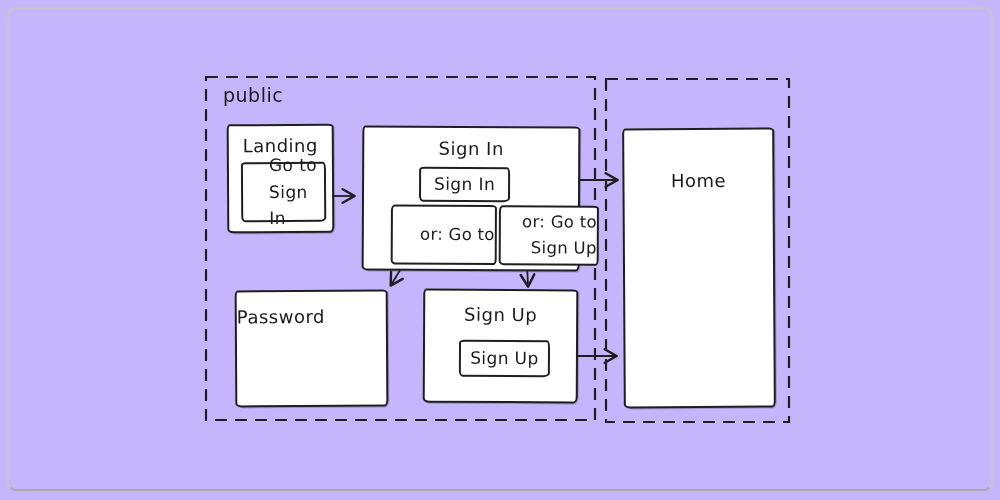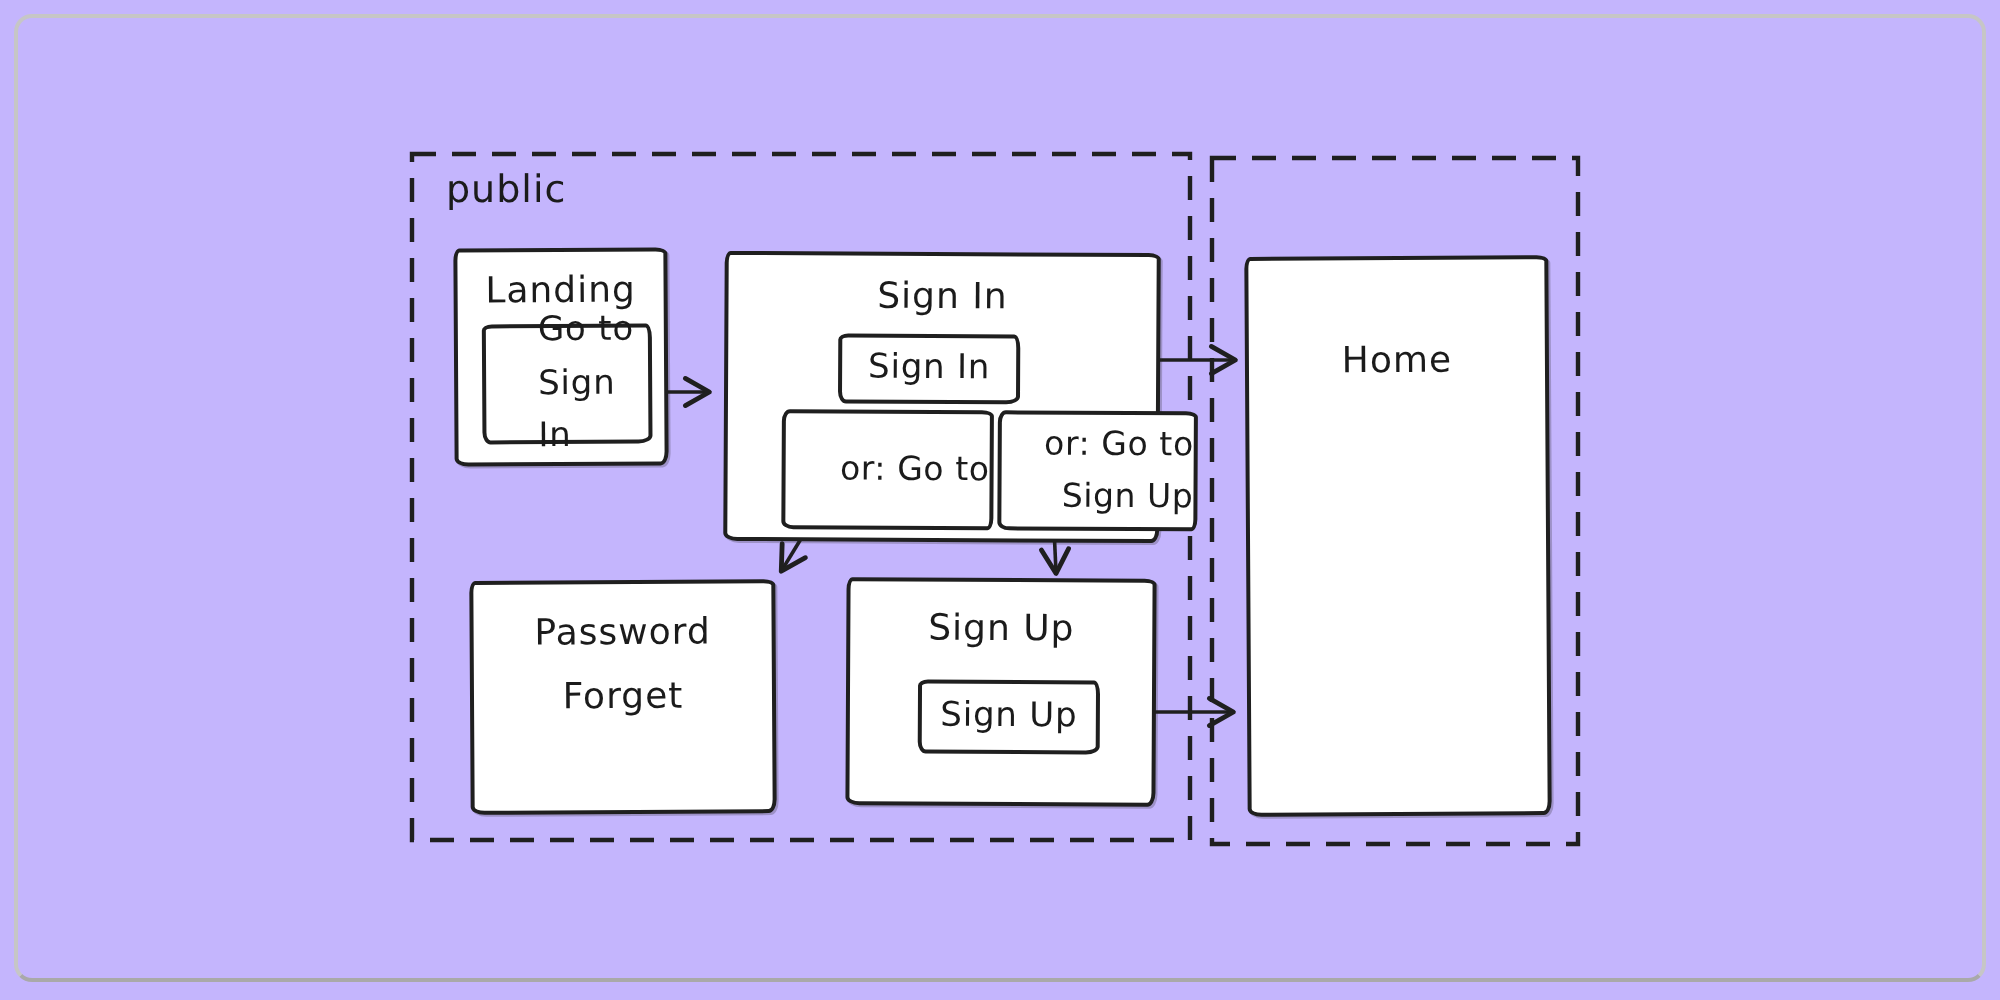--- a/index.html
+++ b/index.html
@@ -74,21 +74,20 @@
     flex-direction: column;
     align-items: flex-end;
     justify-content: center;
     line-height: 1.6;
     letter-spacing: 0.3px;
     margin-left: 24px;
   }
   .two-line {
     position: absolute;
     width: 100%;
-    text-align: center;
     font-size: 18px;
     line-height: 1.75;
     letter-spacing: 0.5px;
   }
 </style>
 </head>
 <body>
 
 <div class="canvas">
 
@@ -131,21 +130,20 @@
     </div>
     <div class="subbox" style="left:111px; top:77px; width:100px; height:60px;">
       <span>or: Go to</span>
       <span>Sign Up</span>
     </div>
   </div>
 
   <div class="box tilt-a" style="left:235px; top:290px; width:153px; height:117px;">
     <div class="two-line" style="top:9px;">
       <div>Password</div>
-      <div>Forget</div>
     </div>
   </div>
 
   <div class="box tilt-b" style="left:423px; top:289px; width:155px; height:114px;">
     <div class="title" style="top:13px;">Sign Up</div>
     <div class="btn" style="left:34px; top:49px; width:91px; height:37px;">
       <span>Sign Up</span>
     </div>
   </div>
 

